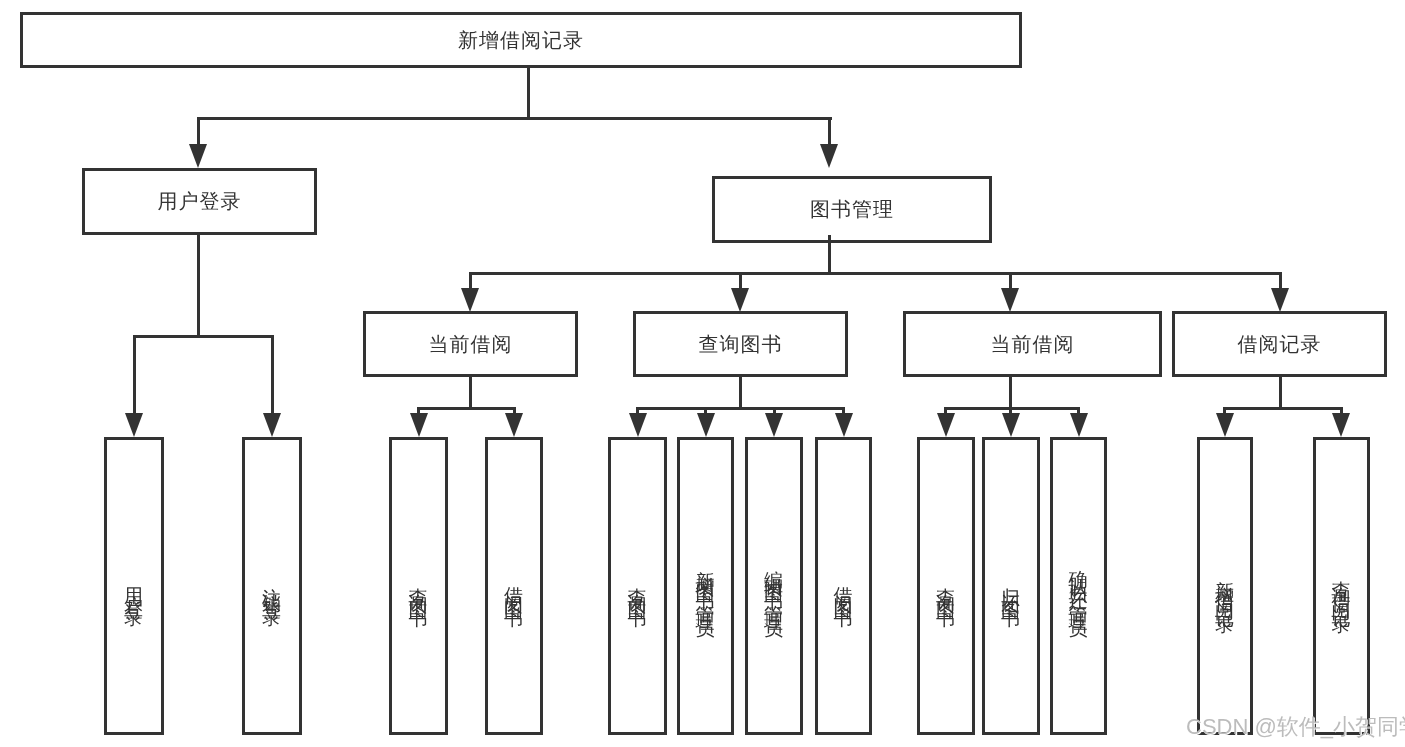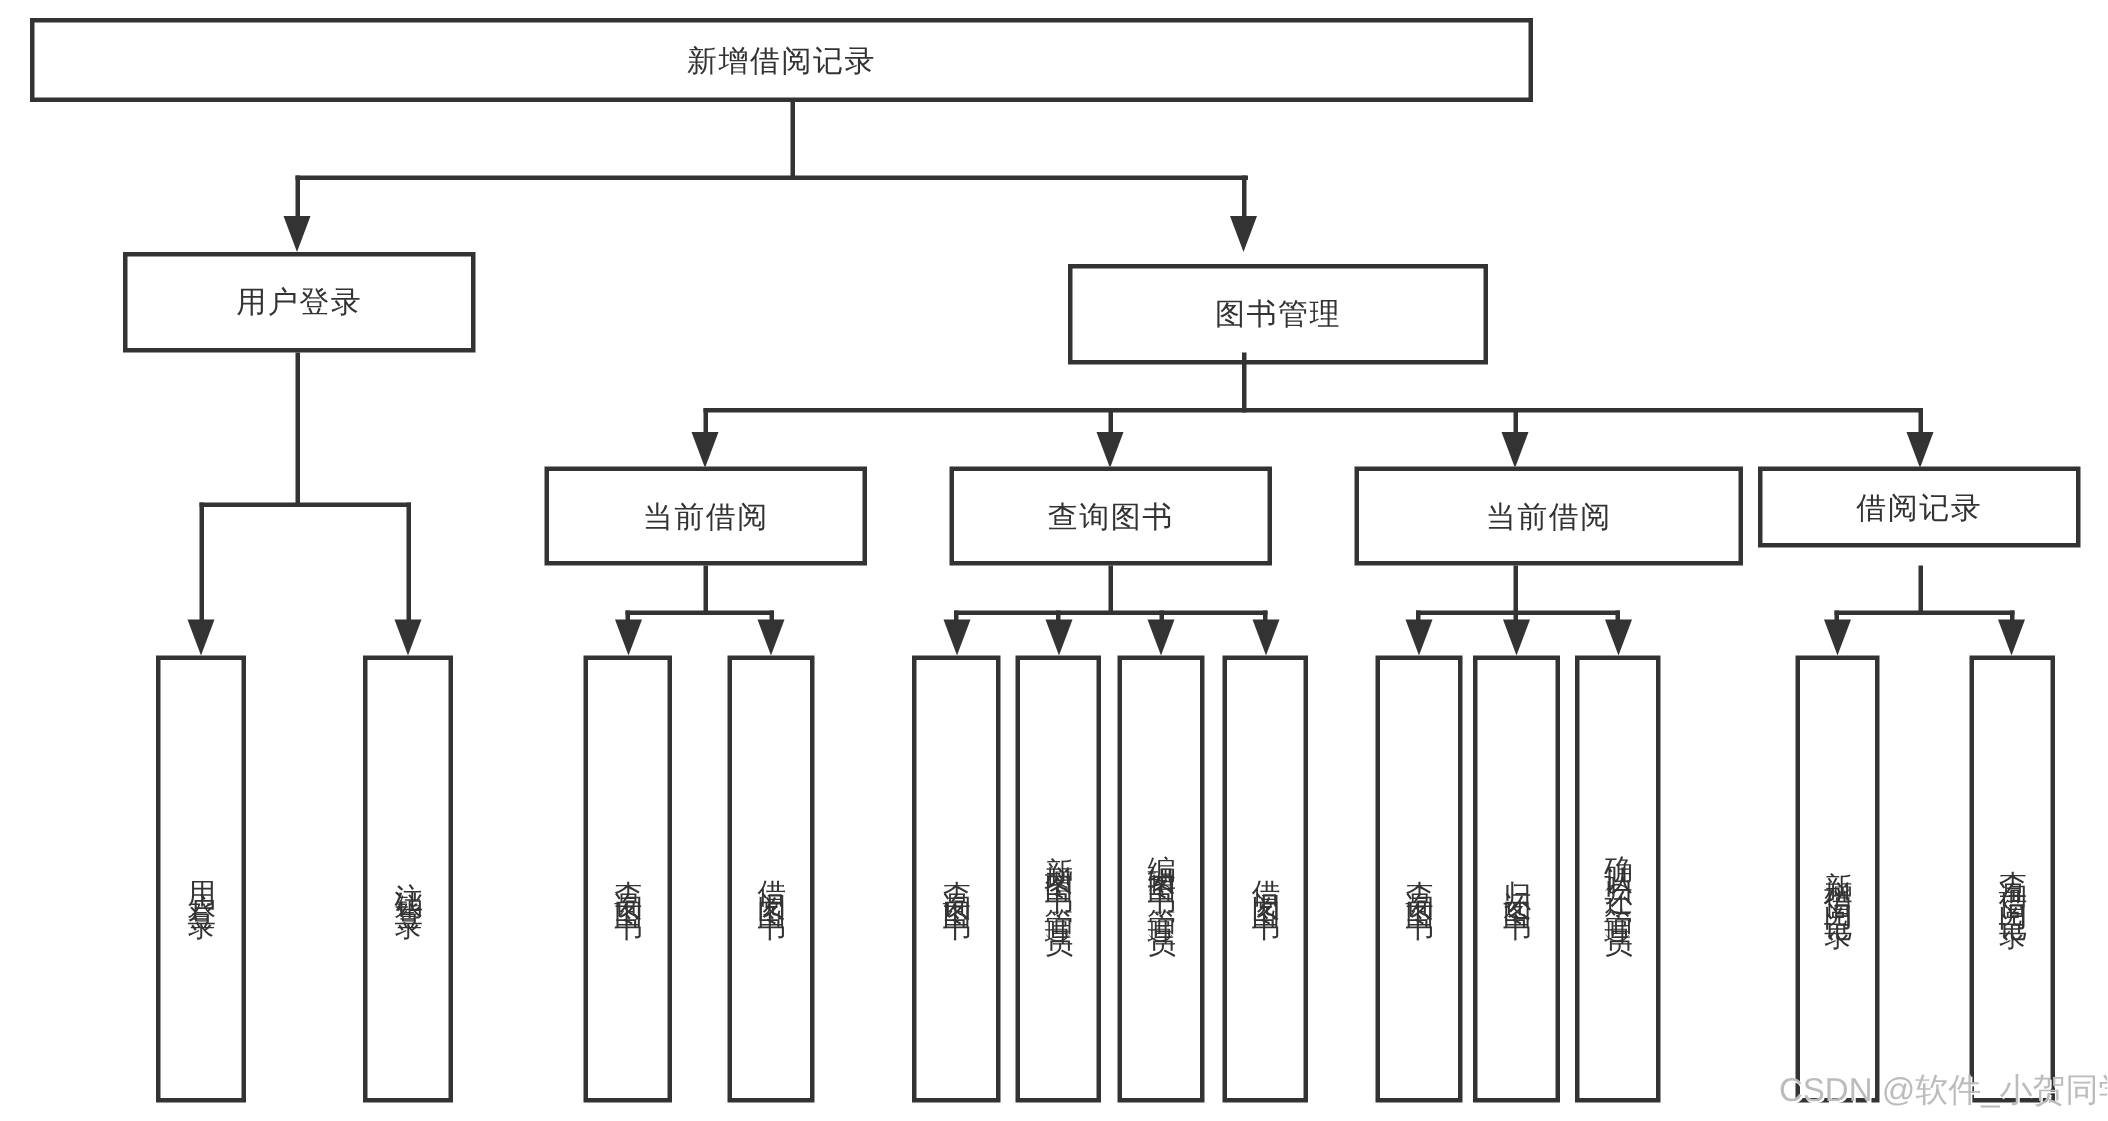--- a/index.html
+++ b/index.html
@@ -85,21 +85,21 @@
   <div class="vl" style="left:739px;top:272px;height:20px;"></div>
   <div class="arr" style="left:731px;top:288px;"></div>
   <div class="vl" style="left:1009px;top:272px;height:20px;"></div>
   <div class="arr" style="left:1001px;top:288px;"></div>
   <div class="vl" style="left:1279px;top:272px;height:20px;"></div>
   <div class="arr" style="left:1271px;top:288px;"></div>
 
   <div class="box" style="left:363px;top:311px;width:215px;height:66px;">当前借阅</div>
   <div class="box" style="left:633px;top:311px;width:215px;height:66px;">查询图书</div>
   <div class="box" style="left:903px;top:311px;width:259px;height:66px;">当前借阅</div>
-  <div class="box" style="left:1172px;top:311px;width:215px;height:54px;">借阅记录</div>
+  <div class="box" style="left:1172px;top:311px;width:215px;height:66px;">借阅记录</div>
 
   <div class="vl" style="left:469px;top:377px;height:32px;"></div>
   <div class="hl" style="left:417px;top:407px;width:99px;"></div>
   <div class="vl" style="left:417px;top:407px;height:10px;"></div>
   <div class="arr" style="left:410px;top:413px;"></div>
   <div class="vl" style="left:513px;top:407px;height:10px;"></div>
   <div class="arr" style="left:505px;top:413px;"></div>
 
   <div class="vl" style="left:739px;top:377px;height:32px;"></div>
   <div class="hl" style="left:636px;top:407px;width:209px;"></div>

